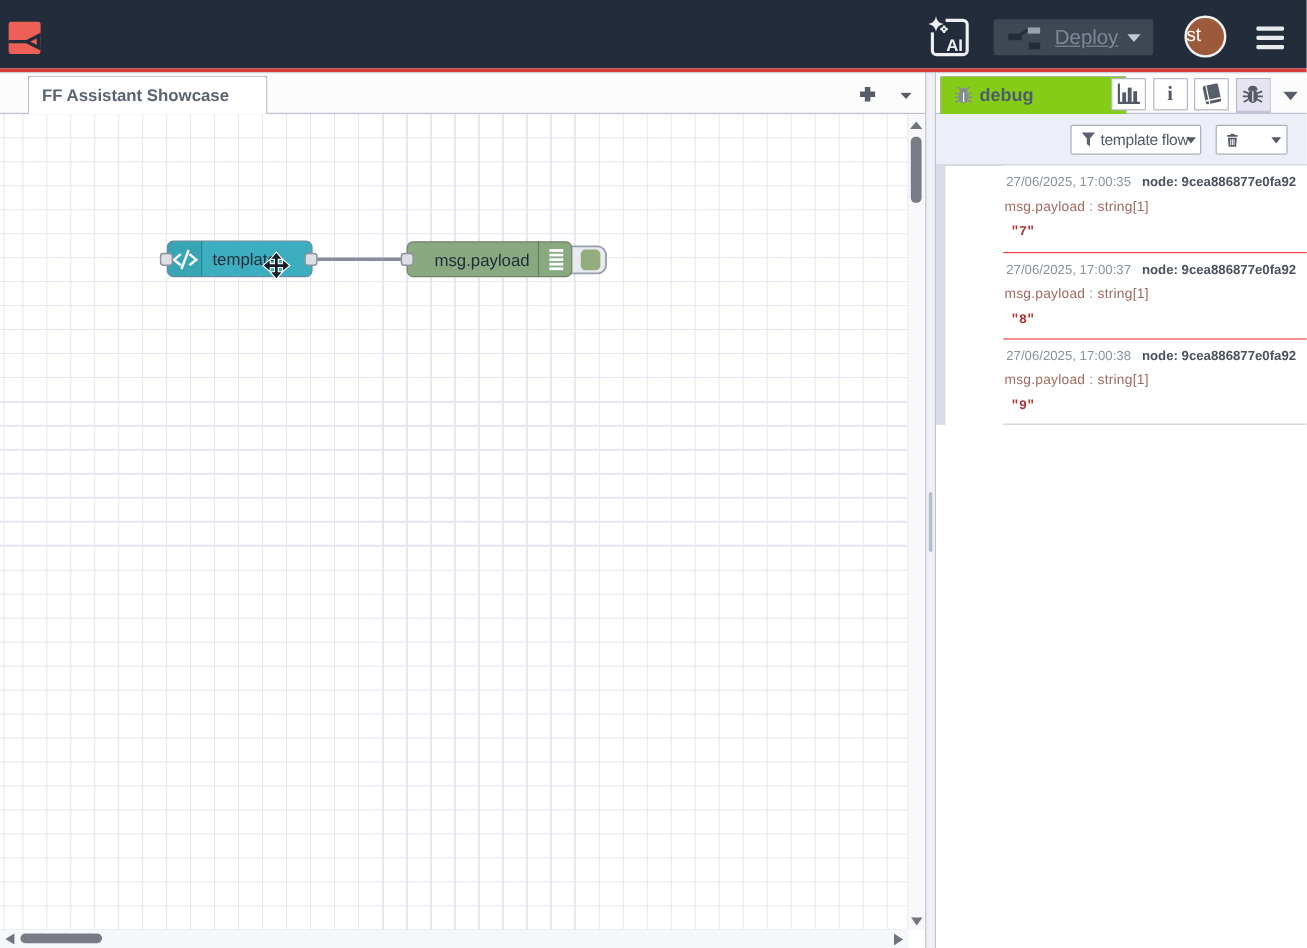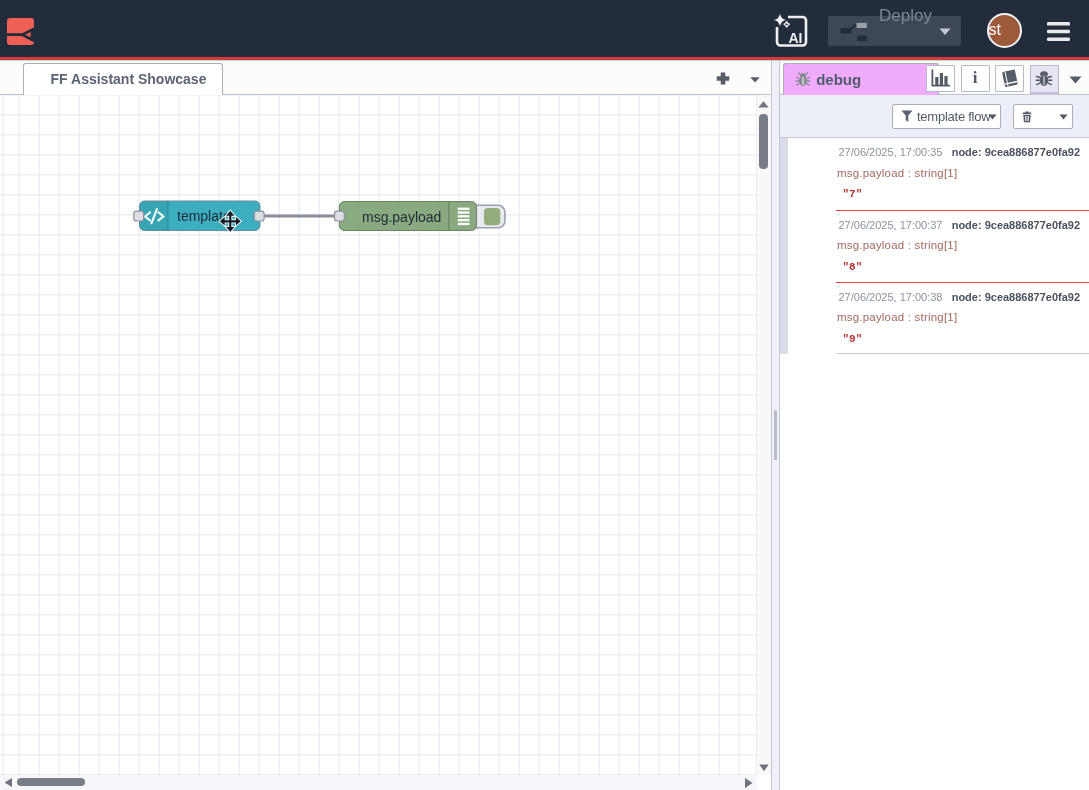--- a/index.html
+++ b/index.html
@@ -6,40 +6,40 @@
 html,body { width:1089px; height:790px; overflow:hidden; font-family:"Liberation Sans",sans-serif; background:#fff; }
 #root { position:relative; width:1089px; height:790px; }
 .abs { position:absolute; }
 svg.abs { z-index:4; }
 
 #header { left:0; top:0; width:1089px; height:57px; background:#222c3a; }
 #title { left:48px; top:24px; font-size:19px; color:#eef0f2; }
 #redline { left:0; top:57px; width:1089px; height:3px; background:#d33b3b; }
 
 #tabbar { left:0; top:60px; width:1089px; height:35px; background:#fcfcfd; border-bottom:1px solid #bcc1ca; }
-#flowtab { left:23px; top:63px; width:200px; height:32px; background:#fff; border:1px solid #a9aeb8; border-bottom:none; border-radius:3px 3px 0 0; color:#5a6472; font-weight:bold; font-size:14px; text-align:center; padding-left:11px; line-height:31px; z-index:3; }
+#flowtab { left:23px; top:63px; width:200px; height:32px; background:#fff; border:1px solid #a9aeb8; border-bottom:none; border-radius:3px 3px 0 0; color:#5a6472; font-weight:bold; font-size:14px; text-align:left; padding-left:11px; line-height:31px; z-index:3; }
 
 #canvas { left:0; top:95px; width:756px; height:680px; background-color:#fff;
   background-image:
    repeating-linear-gradient(to right, #e4e6f1 0px, #e4e6f1 1px, transparent 1px, transparent 20px),
    repeating-linear-gradient(to bottom, #e4e6f1 0px, #e4e6f1 1px, transparent 1px, transparent 20px);
   background-position: 18.6px 0px, 0px 19.4px; }
 #cansvg { left:0; top:95px; }
 
 #vtrack { left:756px; top:95px; width:15.5px; height:680px; background:#f8f8fb; border-left:1px solid #eceef3; }
 #vthumb { left:758.8px; top:113.5px; width:9.2px; height:55px; background:#777c87; border-radius:4px; }
 #hstrip { left:0; top:775px; width:757px; height:15px; background:#f6f7fa; }
 #hthumb { left:16.7px; top:778px; width:68px; height:8.4px; background:#777c87; border-radius:4.2px; }
 
 #splitter { left:770.8px; top:60px; width:8.8px; height:730px; background:#f0f1f8; border-left:1px solid #c2c6d1; border-right:1px solid #c2c6d1; }
 #grip { left:774px; top:410px; width:3px; height:50px; background:#b9bdcb; border-radius:1.5px; }
 
 #sidebar { left:779.5px; top:60px; width:309.5px; height:730px; background:#fff; }
 #sbtabbar { left:779.5px; top:60px; width:309.5px; height:35px; background:#fcfcfd; border-bottom:1px solid #bcc1ca; }
-#dbgtab { left:783.2px; top:63px; width:156px; height:32px; background:#f0abfc; border:1px solid #a9aeb8; border-bottom:none; border-radius:3px 3px 0 0; z-index:3; }
+#dbgtab { left:783.2px; top:63px; width:156px; height:32px; background:#84cc16; border:1px solid #a9aeb8; border-bottom:none; border-radius:3px 3px 0 0; z-index:3; }
 #dbgtab span { position:absolute; left:32px; top:7px; color:#4e5d6c; font-weight:bold; font-size:15px; }
 .sbbtn { top:65px; width:29px; height:27px; background:#fff; border:1px solid #b6bac6; border-radius:1px; z-index:3; }
 .sbbtn.active { background:#e6e4f1; border-bottom:3.5px solid #c6c2d8; height:30px; }
 #toolbar { left:779.5px; top:95px; width:309.5px; height:43px; background:#edeff8; border-bottom:1px solid #c6cad4; }
 .tbtn { top:104px; height:25px; background:#fff; border:1px solid #a9aeb9; border-radius:2px; }
 #leftstrip { left:779.5px; top:138px; width:8.5px; height:215.6px; background:#d9dce6; }
 #msgs { left:788px; top:138px; width:301px;padding-left:48px; }
 .msg { position:relative; height:71.8px; background:#fff; }
 .msg + .msg { border-top:1px solid #ef4444; }
 .msg:last-child { border-bottom:1px solid #c9ccd6; height:72px; }
@@ -66,21 +66,21 @@
     <path d="M13.7,8.3 C14.1,10.2 14.8,10.9 16.7,11.3 C14.8,11.7 14.1,12.4 13.7,14.3 C13.3,12.4 12.6,11.7 10.7,11.3 C12.6,10.9 13.3,10.2 13.7,8.3 Z" fill="none" stroke="#eef0f3" stroke-width="1.4"></path>
     <text x="22.5" y="29.5" font-family="Liberation Sans" font-size="14" font-weight="bold" fill="#eef0f3" text-anchor="middle">AI</text>
   </svg>
   <div class="abs" style="left:827.5px;top:15.5px;width:133px;height:30px;background:#3e4754;border-radius:2px;"></div>
   <svg class="abs" style="left:838px;top:20px;" width="32" height="24" viewBox="0 0 32 24">
     <path d="M10,10.5 L19,4.5" stroke="#232d3a" stroke-width="2.4" fill="none"></path>
     <rect x="2.4" y="8" width="11.3" height="5.5" fill="#232d3a"></rect>
     <rect x="18.5" y="2.9" width="10.3" height="5.1" fill="#9aa1ab"></rect>
     <rect x="19.2" y="15.5" width="9.6" height="5.6" fill="#232d3a"></rect>
   </svg>
-  <div class="abs" style="left:879px;top:6px;font-size:17px;color:#7d8896;">Deploy</div>
+  <div class="abs" style="left:879px;top:22px;font-size:17px;color:#7d8896;text-decoration:underline;">Deploy</div>
   <svg class="abs" style="left:939px;top:28px;" width="12" height="8" viewBox="0 0 12 8">
       <polygon points="0.5,0.5 11.5,0.5 6,7" fill="#c3c9d3"></polygon>
     </svg>
   <div class="abs" style="left:986.5px;top:12.5px;width:35px;height:35px;border-radius:50%;background:#9c5a3b;border:2.5px solid #f2f3f5;color:#fff;font-size:16px;line-height:29px;">st</div>
   <svg class="abs" style="left:1046px;top:20.8px;" width="25" height="23" viewBox="0 0 25 23">
     <rect x="1" y="1" width="23" height="3.6" rx="1.2" fill="#e8eaee"></rect>
     <rect x="1" y="8.7" width="23" height="3.6" rx="1.2" fill="#e8eaee"></rect>
     <rect x="1" y="16.4" width="23" height="3.6" rx="1.2" fill="#e8eaee"></rect>
   </svg>
   <div class="abs" id="redline"></div>

